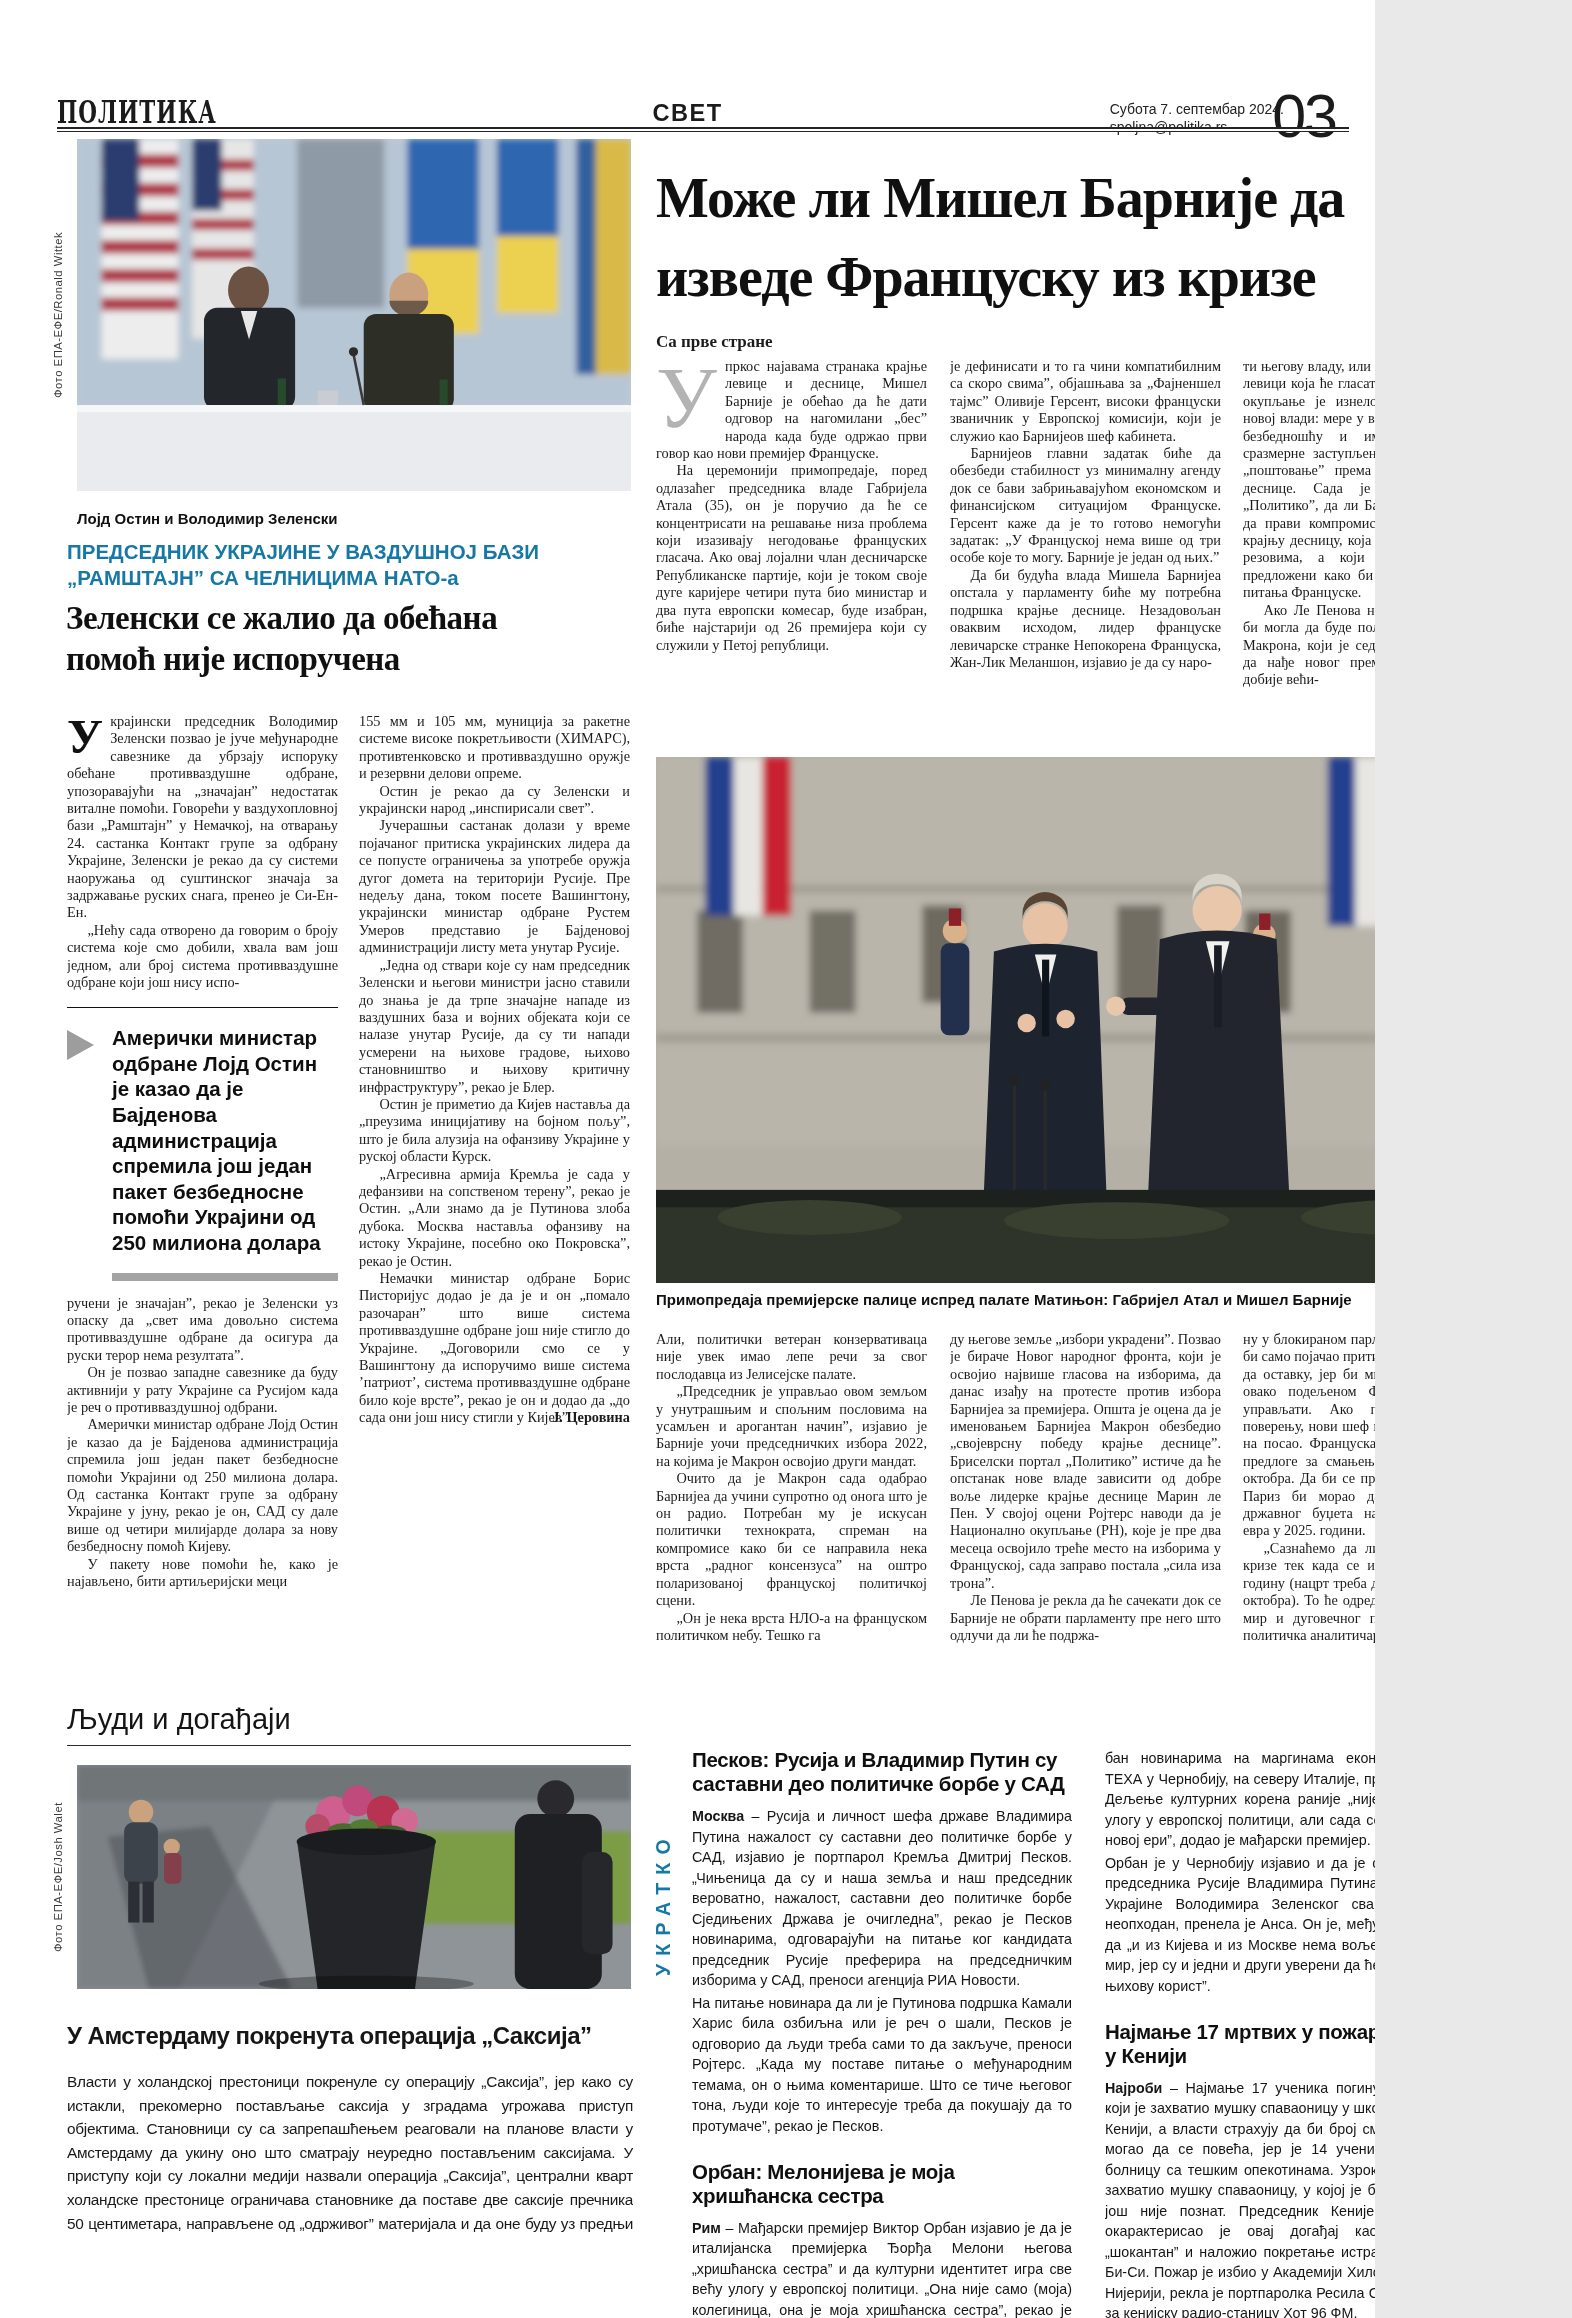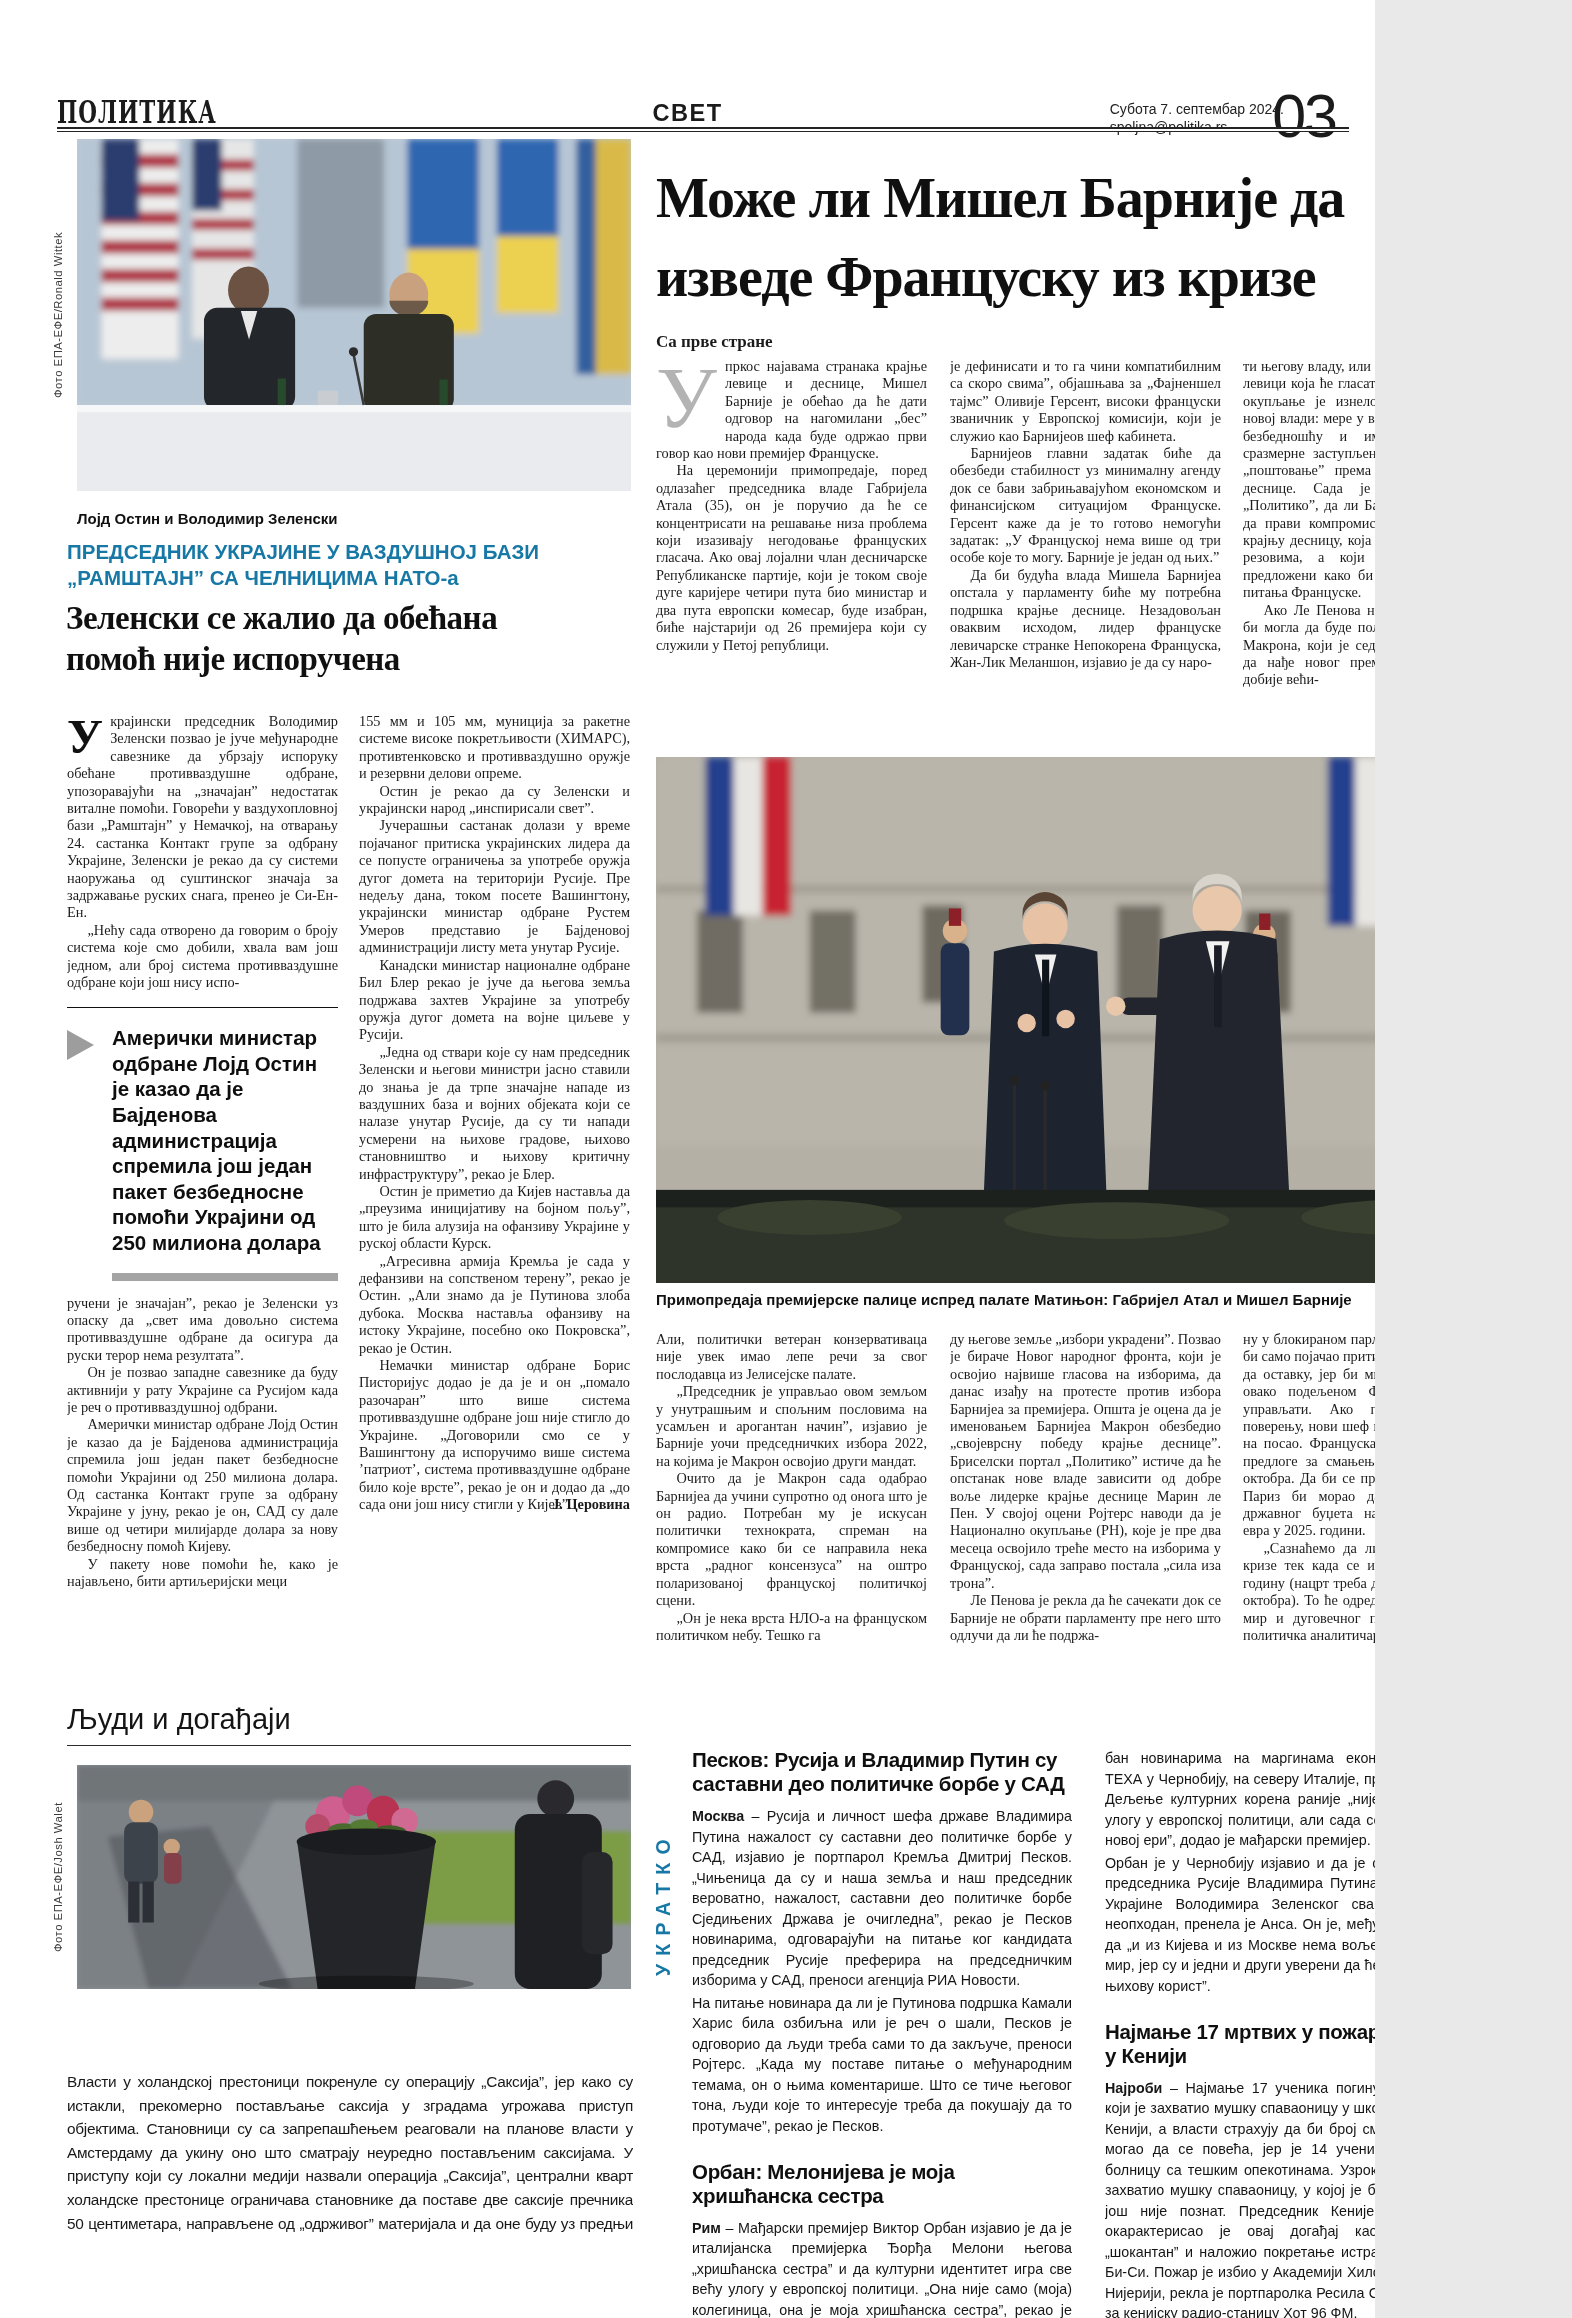--- a/index.html
+++ b/index.html
@@ -160,21 +160,20 @@
     <p class="para" style="margin-top:13.3px; text-indent:0;">ручени је значајан”, рекао је Зеленски уз опаску да „свет има довољно система противваздушне одбране да осигура да руски терор нема резултата”.</p>
     <p class="para">Он је позвао западне савезнике да буду активнији у рату Украјине са Русијом када је реч о противваздушној одбрани.</p>
     <p class="para">Амерички министар одбране Лојд Остин је казао да је Бајденова администрација спремила још један пакет безбедносне помоћи Украјини од 250 милиона долара. Од састанка Контакт групе за одбрану Украјине у јуну, рекао је он, САД су дале више од четири милијарде долара за нову безбедносну помоћ Кијеву.</p>
     <p class="para">У пакету нове помоћи ће, како је најављено, бити артиљеријски меци</p>
   </div>
 
   <div class="col serif-body" style="left:359px; top:713px; width:271px; height:978px;">
     <p class="para">155 мм и 105 мм, муниција за ракетне системе високе покретљивости (ХИМАРС), противтенковско и противваздушно оружје и резервни делови опреме.</p>
     <p class="para">Остин је рекао да су Зеленски и украјински народ „инспирисали свет”.</p>
     <p class="para">Јучерашњи састанак долази у време појачаног притиска украјинских лидера да се попусте ограничења за употребе оружја дугог домета на територији Русије. Пре недељу дана, током посете Вашингтону, украјински министар одбране Рустем Умеров представио је Бајденовој администрацији листу мета унутар Русије.</p>
-    <p class="para">Канадски министар националне одбране Бил Блер рекао је јуче да његова земља подржава захтев Украјине за употребу оружја дугог домета на војне циљеве у Русији.</p>
     <p class="para">„Једна од ствари које су нам председник Зеленски и његови министри јасно ставили до знања је да трпе значајне нападе из ваздушних база и војних објеката који се налазе унутар Русије, да су ти напади усмерени на њихове градове, њихово становништво и њихову критичну инфраструктуру”, рекао је Блер.</p>
     <p class="para">Остин је приметио да Кијев наставља да „преузима иницијативу на бојном пољу”, што је била алузија на офанзиву Украјине у руској области Курск.</p>
     <p class="para">„Агресивна армија Кремља је сада у дефанзиви на сопственом терену”, рекао је Остин. „Али знамо да је Путинова злоба дубока. Москва наставља офанзиву на истоку Украјине, посебно око Покровска”, рекао је Остин.</p>
     <p class="para">Немачки министар одбране Борис Писторијус додао је да је и он „помало разочаран” што више система противваздушне одбране још није стигло до Украјине. „Договорили смо се у Вашингтону да испоручимо више система ’патриот’, система противваздушне одбране било које врсте”, рекао је он и додао да „до сада они још нису стигли у Кијев”.</p>
     <p class="byline">Ј. Церовина</p>
   </div>
 
   <div class="people-header" style="left:67px; top:1705px; width:564px;">Људи и догађаји</div>
 
   <div class="photo" style="left:77px; top:1765px; width:554px; height:224px;">
@@ -214,20 +213,21 @@
       </g>
       <g>
         <circle cx="935" cy="66" r="36" fill="#2a2a2e"></circle>
         <rect x="855" y="96" width="170" height="342" rx="30" fill="#1f2023"></rect>
         <rect x="986" y="170" width="60" height="200" rx="20" fill="#26272b"></rect>
       </g>
     </svg>
   </div>
   <div class="vtext" style="left:53px; top:1765px; height:224px;">Фото ЕПА-ЕФЕ/Josh Walet</div>
 
+  <div class="ams-headline" style="left:67px; top:2023px; width:568px;">У Амстердаму покренута операција „Саксија”</div>
   <div class="ams-body" style="left:67px; top:2070px; width:566px; height:174px; overflow:hidden;">Власти у холандској престоници покренуле су операцију „Саксија”, јер како су истакли, прекомерно постављање саксија у зградама угрожава приступ објектима. Становници су са запрепашћењем реаговали на планове власти у Амстердаму да укину оно што сматрају неуредно постављеним саксијама. У приступу који су локални медији назвали операција „Саксија”, централни кварт холандске престонице ограничава становнике да поставе две саксије пречника 50 центиметара, направљене од „одрживог” материјала и да оне буду уз предњи зид зграде.</div>
 
   <h1 class="headline-serif" style="left:656px; top:159px; width:891px; font-size:56px; line-height:79px; margin:0; letter-spacing:-1px;">
     <span class="hl-line">Може ли Мишел Барније да</span>
     <span class="hl-line">изведе Француску из кризе</span>
   </h1>
   <div class="fp-label" style="left:656px; top:333px;">Са прве стране</div>
 
   <div class="col serif-body" style="left:656px; top:358px; width:271px; height:383px;">
     <p class="para"><span class="dropcap dc-b">У</span><span>пркос најавама странака крајње левице и деснице, Мишел Барније је обећао да ће дати одговор на нагомилани „бес” народа када буде одржао први говор као нови премијер Француске.</span></p>

